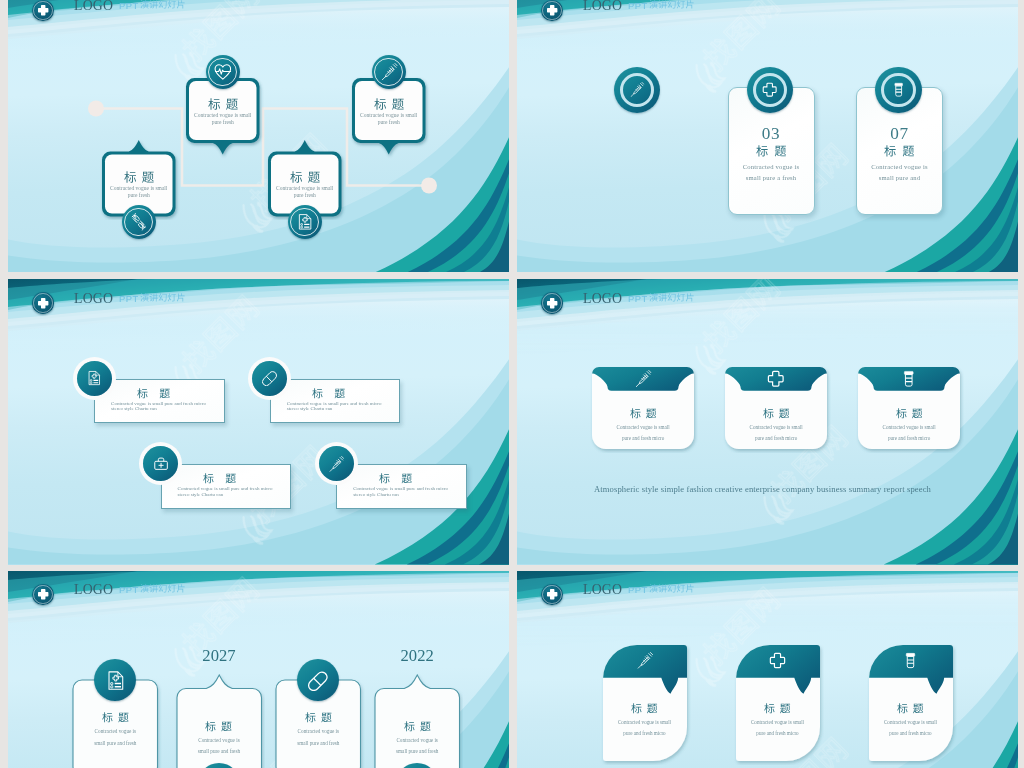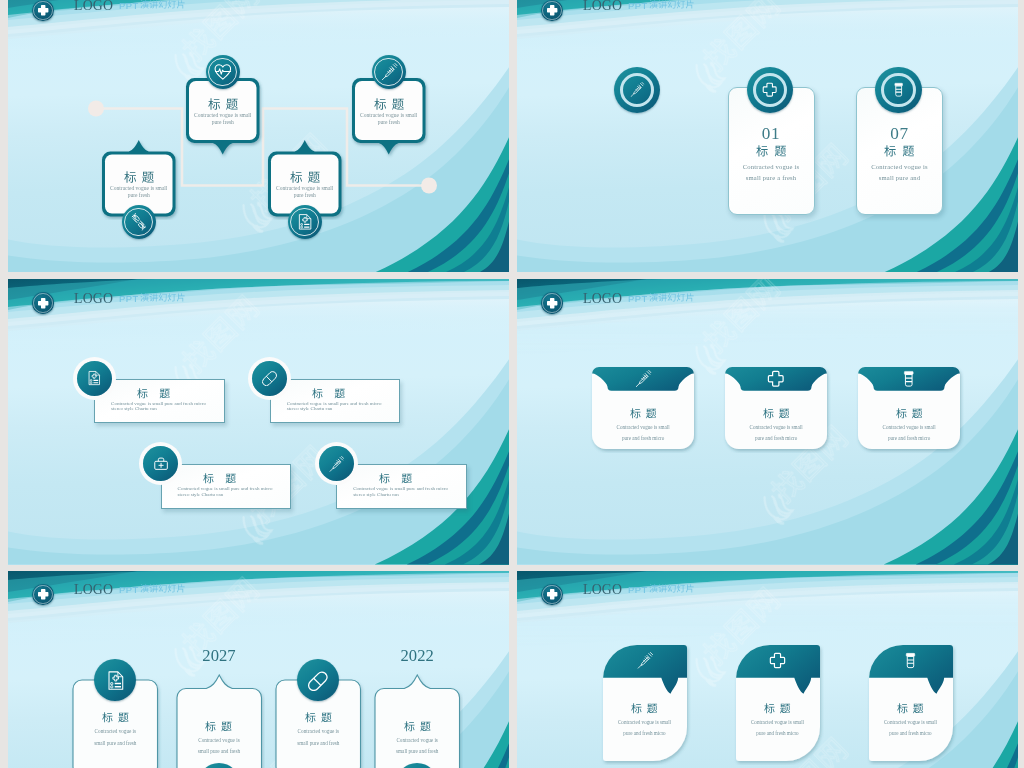--- a/index.html
+++ b/index.html
@@ -407,21 +407,21 @@
             </g>
           </g>
         </svg>
         <div class="icon-circle" style="left: 97.25px; top: 80px; width: 46.5px; height: 46.5px; background: linear-gradient(142deg, rgb(32, 146, 157) 0%, rgb(19, 130, 149) 36%, rgb(14, 111, 136) 64%, rgb(12, 85, 116) 100%); box-shadow: rgba(20, 70, 90, 0.35) 0px 1px 2px;">
           <div style="position: absolute; inset: 6px; border-radius: 50%; border: 3px solid rgb(195, 229, 238);"></div>
           <svg width="15.35" height="15.35" viewBox="0 0 100 100" style="position: absolute; left: 15.58px; top: 15.58px;">
             <use href="#ic-syringe"></use>
           </svg>
         </div>
         <div class="card" style="left: 211px; top: 100.5px; width: 85px; height: 126px; border-radius: 9px; background: linear-gradient(152deg, rgb(247, 251, 251) 0%, rgb(255, 255, 255) 42%, rgb(251, 253, 253) 100%); border: 1px solid rgb(143, 196, 207); box-shadow: rgba(40, 95, 115, 0.2) 1.5px 2.5px 4px;">
-          <div class="num" style="left: 0px; top: 37px; font-size: 17.2px; line-height: 18px; color: rgb(62, 124, 136); font-family: &quot;Liberation Serif&quot;, serif; letter-spacing: 0.6px;">01</div>
+          <div class="num" style="left: 0px; top: 37px; font-size: 17.2px; line-height: 18px; color: rgb(62, 124, 136); font-family: &quot;Liberation Serif&quot;, serif; letter-spacing: 0.6px;">03</div>
           <div class="ttl" style="left: 0px; top: 52.6px;"><svg width="30.50" height="12.20" viewBox="0 0 2500 1000" class="cjkrow" style="vertical-align: middle;">
               <use href="#g6807" x="0" y="0" width="1000" height="1000" fill="#2d7382"></use>
               <use href="#g9898" x="1500" y="0" width="1000" height="1000" fill="#2d7382"></use>
             </svg></div>
           <div class="bdy" style="left: 0px; top: 72.5px; font-size: 6.6px; line-height: 11.8px; color: rgb(117, 146, 154); letter-spacing: 0.2px;">
             <div>Contracted vogue is</div>
             <div>small pure a fresh</div>
           </div>
         </div>
         <div class="icon-circle" style="left: 230.25px; top: 80px; width: 46.5px; height: 46.5px; background: linear-gradient(142deg, rgb(32, 146, 157) 0%, rgb(19, 130, 149) 36%, rgb(14, 111, 136) 64%, rgb(12, 85, 116) 100%); box-shadow: rgba(20, 70, 90, 0.35) 0px 1px 2px;">
@@ -768,20 +768,21 @@
           <div class="ttl" style="left: 0px; top: 36px;"><svg width="26.62" height="11.00" viewBox="0 0 2420 1000" class="cjkrow" style="vertical-align: middle;">
               <use href="#g6807" x="0" y="0" width="1000" height="1000" fill="#2d7382"></use>
               <use href="#g9898" x="1420" y="0" width="1000" height="1000" fill="#2d7382"></use>
             </svg></div>
           <div class="bdy" style="left: 0px; top: 55px; font-size: 5.1px; line-height: 11px; color: rgb(118, 147, 156);">
             <div>Contracted vogue is small</div>
             <div>pure and fresh micro</div>
           </div>
         </div>
         <div style="position: absolute; left: 77.5px; top: 203px; width: 352px; text-align: left; font-size: 8.6px; line-height: 15.4px; color: rgb(78, 126, 142); font-family: &quot;Liberation Serif&quot;, serif; letter-spacing: 0.1px;">
+          <div>Atmospheric style simple fashion creative enterprise company business summary report speech</div>
         </div>
         <div class="hdr" style="left: 0px; top: 0px; width: 100%; height: 46px;">
           <div class="logo-badge" style="left: 24.8px; top: 13.2px; width: 21.4px; height: 21.4px;">
             <div class="ring"></div>
             <svg width="12.4" height="12.4" viewBox="0 0 100 100" style="position: absolute; left: 4.5px; top: 4.5px;">
               <use href="#ic-cross-solid"></use>
             </svg>
           </div>
           <div class="logo-text" style="left: 66.5px; top: 11.6px; font-size: 13.8px; line-height: 16px; font-family: &quot;Liberation Serif&quot;, serif; color: rgb(53, 97, 111); letter-spacing: 0.2px;">LOGO</div>
           <div style="position: absolute; left: 111.5px; top: 13.6px; height: 12px; white-space: nowrap;"><span style="font-size: 9.4px; font-family: &quot;Liberation Sans&quot;, sans-serif; color: rgb(110, 194, 226); letter-spacing: 0.5px; vertical-align: top; line-height: 11px; display: inline-block;">PPT</span><svg width="45.50" height="9.10" viewBox="0 0 5000 1000" class="cjkrow" style="vertical-align: top; margin-left: 1.5px;">

